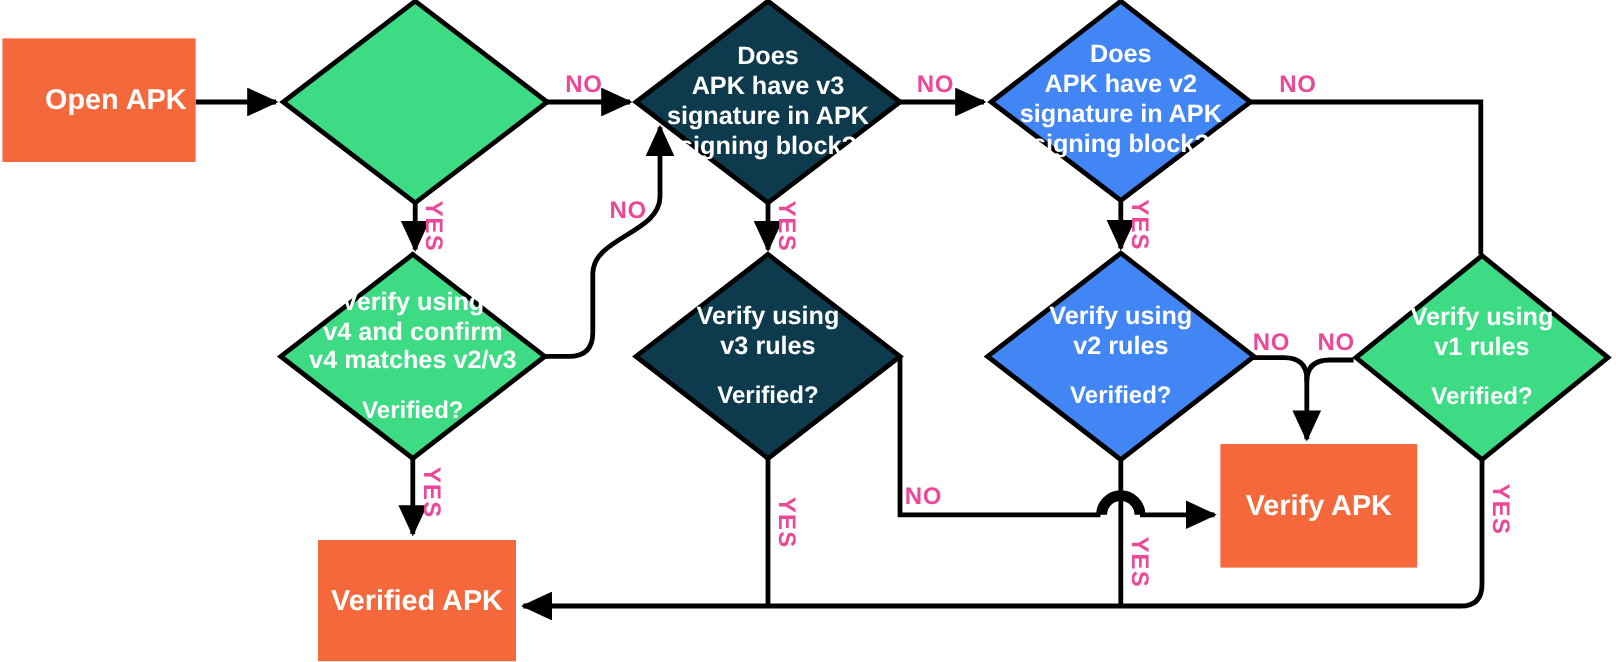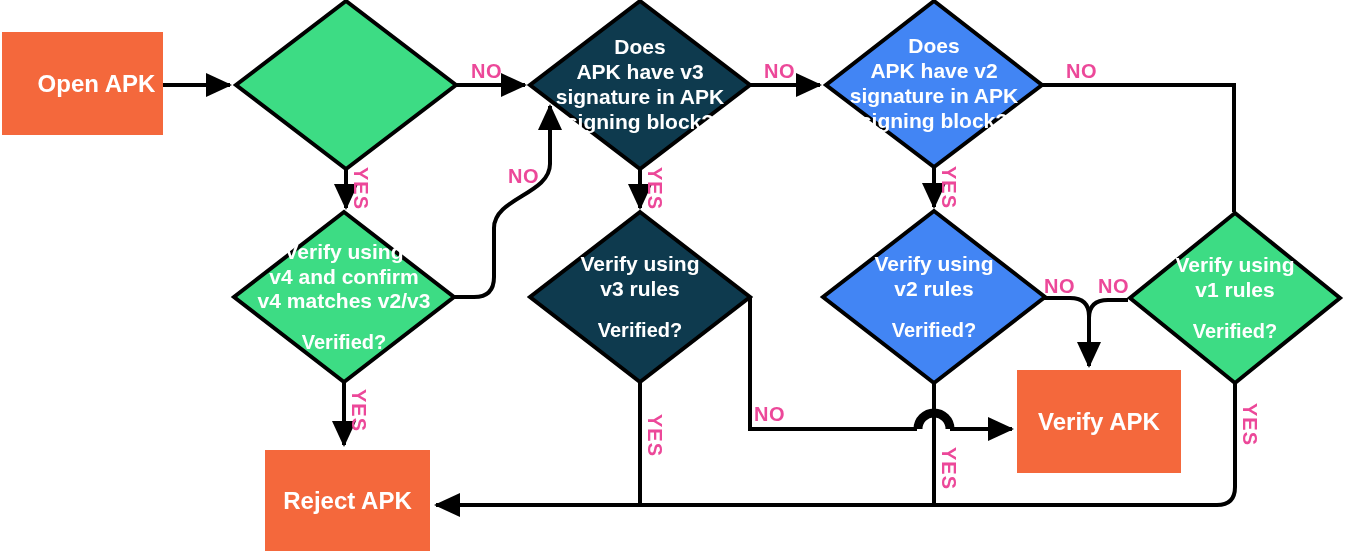--- a/index.html
+++ b/index.html
@@ -64,21 +64,21 @@
     <polygon points="346,1 456,85 346,169 236,85" stroke="#000" stroke-width="4" fill="#3ddc84"></polygon>
     <polygon points="640,1 750,85 640,169 530,85" stroke="#000" stroke-width="4" fill="#0e3a4e"></polygon>
     <polygon points="934,1 1042,85 934,167 826,85" stroke="#000" stroke-width="4" fill="#4285f4"></polygon>
     <polygon points="344,212 454,297 344,382 234,297" stroke="#000" stroke-width="4" fill="#3ddc84"></polygon>
     <polygon points="640,212 750,297 640,382 530,297" stroke="#000" stroke-width="4" fill="#0e3a4e"></polygon>
     <polygon points="934,211 1045,297 934,383 823,297" stroke="#000" stroke-width="4" fill="#4285f4"></polygon>
     <polygon points="1235,213 1340,298 1235,383 1130,298" stroke="#000" stroke-width="4" fill="#3ddc84"></polygon>
   </svg>
 
   <div class="node-label" style="left:16px;top:32px;width:161px;height:103px;">Open APK</div>
-  <div class="node-label" style="left:265px;top:450px;width:165px;height:101px;">Reject APK</div>
+  <div class="node-label" style="left:265px;top:450px;width:165px;height:101px;">Verified APK</div>
   <div class="node-label" style="left:1017px;top:370px;width:164px;height:103px;">Verify APK</div>
 
   <div class="dlabel" style="left:525px;top:1px;width:230px;height:168px;">
     <span class="q">Does
 APK have v3
 signature in APK
 signing block?</span>
   </div>
   <div class="dlabel" style="left:819px;top:1px;width:230px;height:166px;">
     <span class="q">Does

